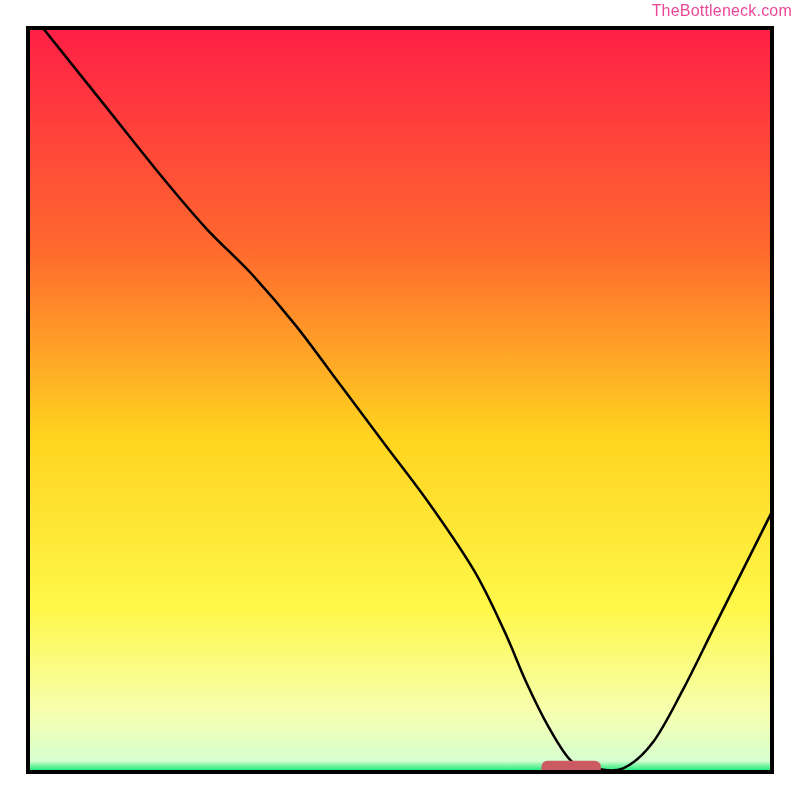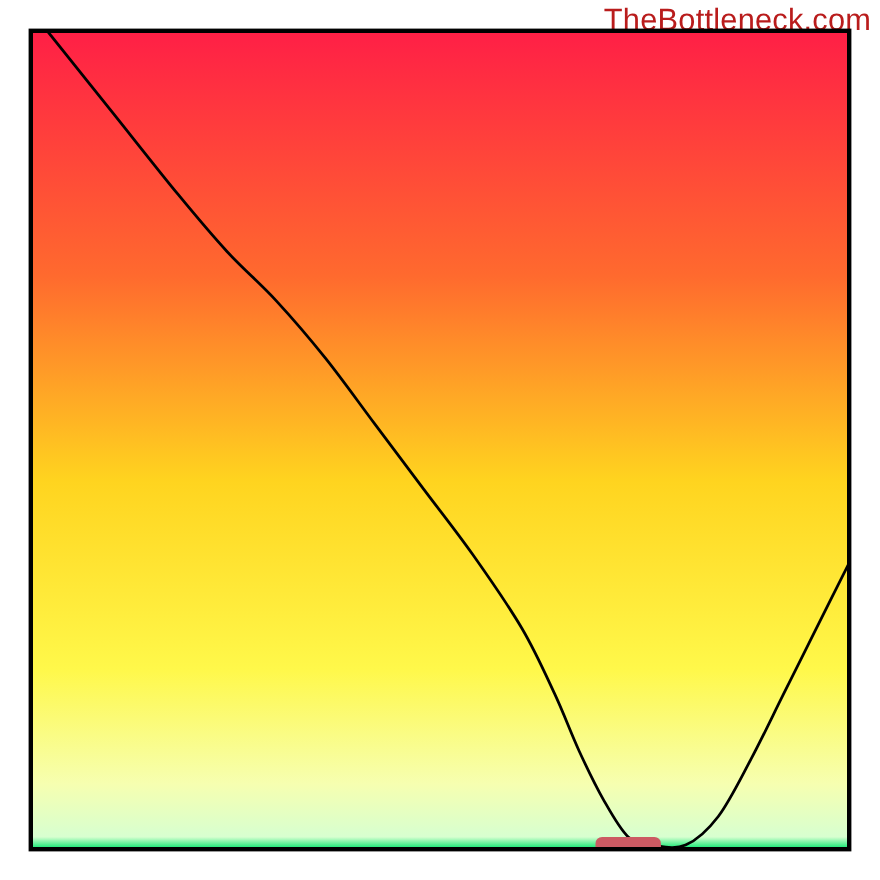--- a/index.html
+++ b/index.html
@@ -13,22 +13,22 @@
   }
   .wrap {
     position: relative;
     width: 800px;
     height: 800px;
   }
   .watermark {
     position: absolute;
     top: 2px;
     right: 8px;
-    color: #b91c1c;
-    font-size: 28px;
+    color: #ec4899;
+    font-size: 16px;
     font-weight: 500;
     letter-spacing: 0.2px;
   }
   svg {
     position: absolute;
     left: 0;
     top: 0;
   }
 </style>
 </head>

